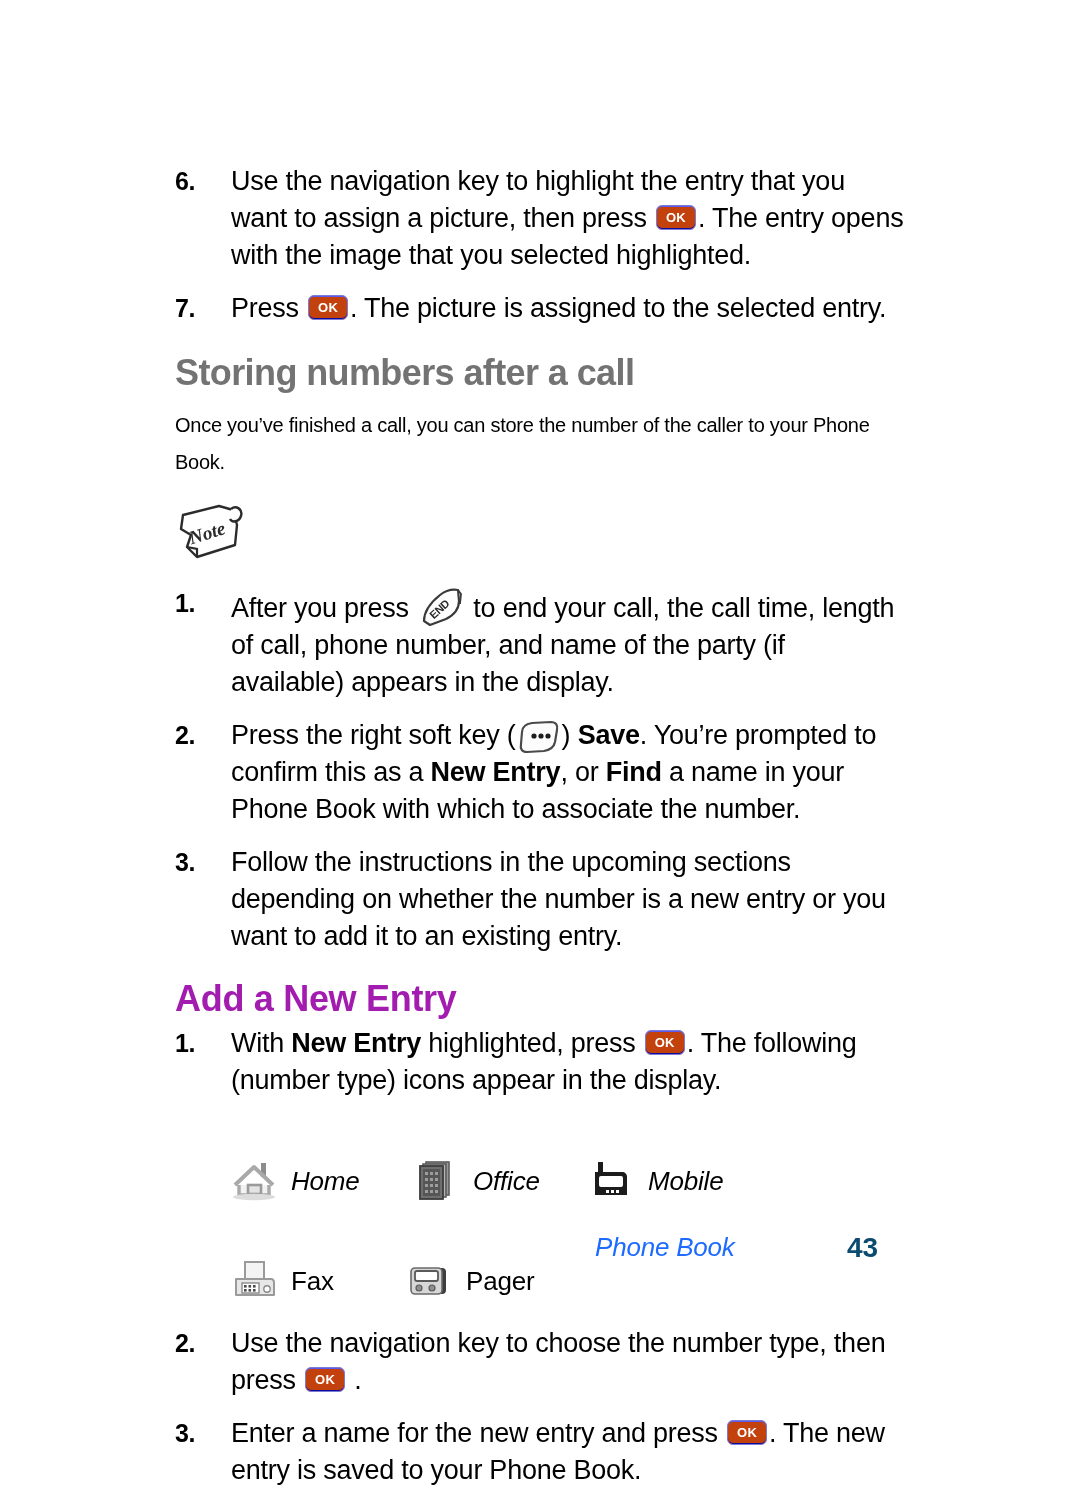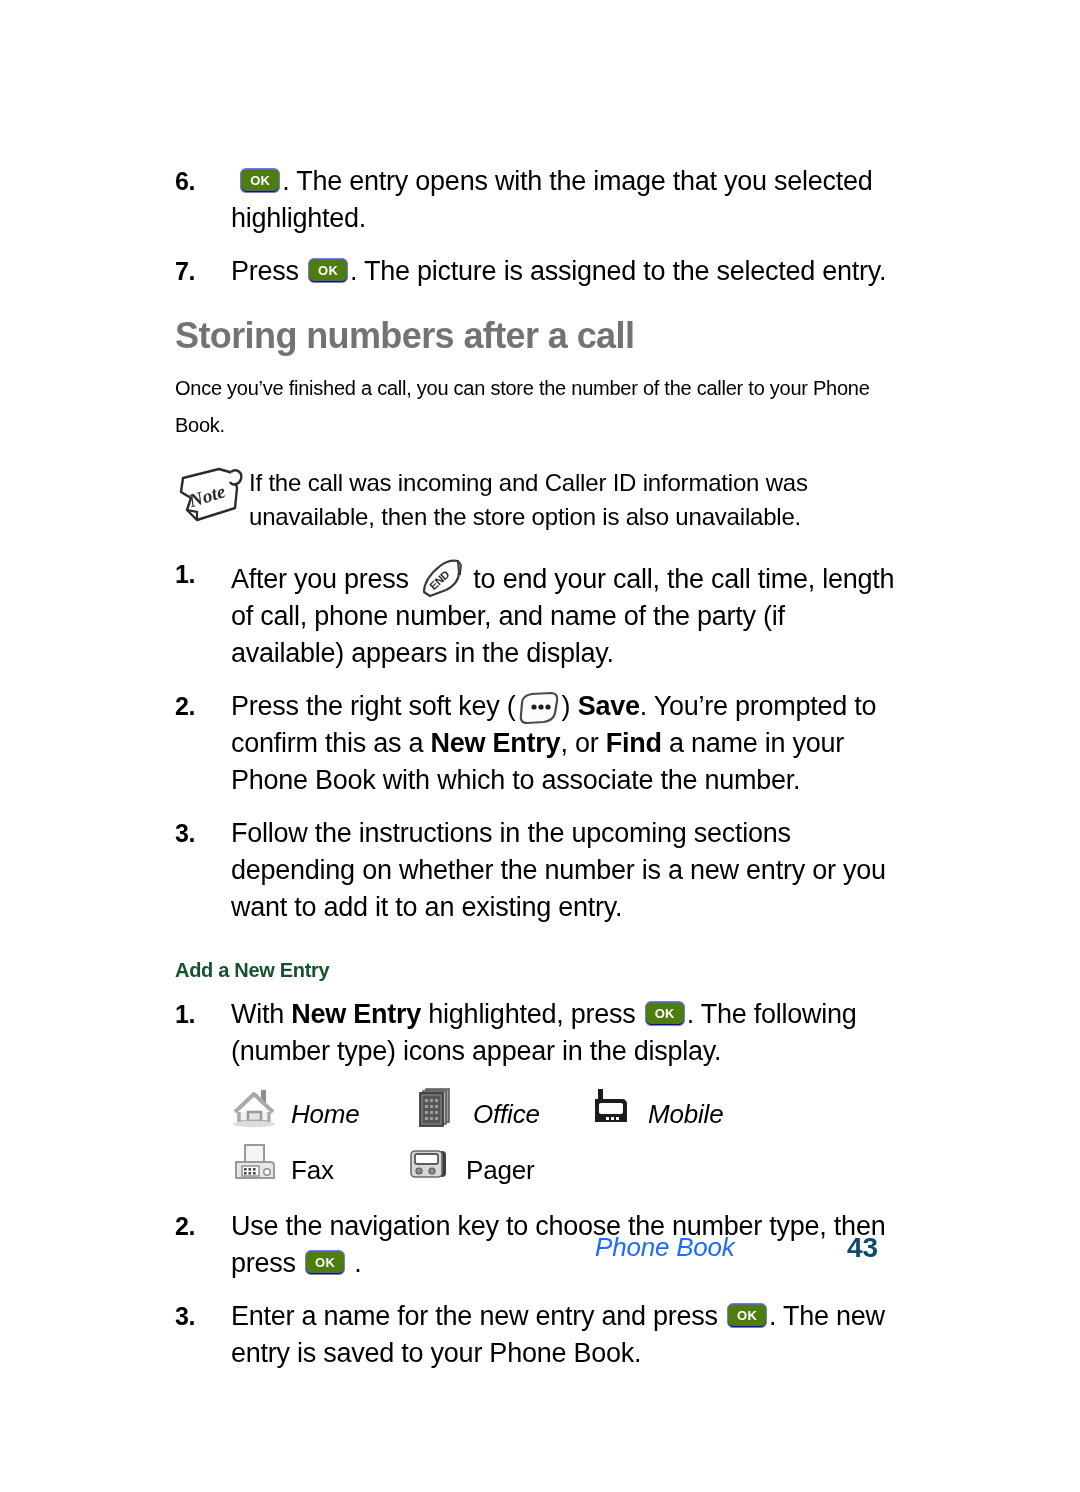--- a/index.html
+++ b/index.html
@@ -61,36 +61,36 @@
   
   h1.sect {
     color: #737373;
     font-size: 36px;
     font-weight: bold;
     letter-spacing: -0.6px;
     margin: 24px 0 12px 0;
     line-height: 44px;
   }
   h2.sub {
-    color: #14532d;
-    font-size: 20px;
+    color: #a21caf;
+    font-size: 36px;
     font-weight: bold;
     letter-spacing: -0.3px;
     margin: 26px 0 8px 0;
     line-height: 36px;
   }
 
   
   .ok-key {
     display: inline-block;
     vertical-align: -3px;
     width: 38px;
     height: 23px;
     border-radius: 6px;
-    background: #4d7c0f;
+    background: #c2410c;
     border: 1px solid #7b7bd8;
     box-shadow: inset 0 1px 0 #5a5aee, inset 0 -1px 0 #0b0b9c;
     position: relative;
     margin: 0 2px;
   }
   .ok-key i {
     position: absolute;
     left: 0; right: 0; top: 0; bottom: 0;
     font-style: normal;
     font-weight: bold;
@@ -144,21 +144,22 @@
   .icon-legend {
     margin: 10px 0 0 56px;
   }
   .icon-row {
     display: flex;
     align-items: center;
     margin-bottom: 12px;
   }
   .icon-cell {
     display: flex;
-    align-items: flex-end;
+    align-items: center;
+    margin-top: 44px;
   }
   .icon-cell .glyph {
     width: 46px;
     height: 44px;
     position: relative;
     flex: 0 0 46px;
   }
   .icon-cell .lbl {
     font-size: 26px;
     letter-spacing: -0.2px;
@@ -200,42 +201,41 @@
   svg { display: block; }
 </style>
 </head>
 <body>
 
 <div class="page">
   <div class="content">
 
     <div class="step">
       <div class="step-num">6.</div>
-      <div class="step-body">&nbsp;<span class="ok-key"><i>OK</i></span><span>. The entry opens with the image that you selected highlighted.</span></div>
+      <div class="step-body"><span>Use the navigation key to highlight the entry that you want to assign a picture, then press</span>&nbsp;<span class="ok-key"><i>OK</i></span><span>. The entry opens with the image that you selected highlighted.</span></div>
     </div>
 
     <div class="step">
       <div class="step-num">7.</div>
       <div class="step-body"><span>Press</span>&nbsp;<span class="ok-key"><i>OK</i></span><span>. The picture is assigned to the selected entry.</span></div>
     </div>
 
     <h1 class="sect">Storing numbers after a call</h1>
 
     <p class="para">Once you’ve finished a call, you can store the number of the caller to your Phone Book.</p>
 
     <div class="note-row">
       <div class="note-icon">
         <svg width="74" height="62" viewBox="0 0 74 62" aria-hidden="true">
           <path d="M8 14 L44 5 L58 9 L62 24 L60 44 L22 56 L12 46 L16 34 L6 28 Z" fill="#ffffff" stroke="#2b2b2b" stroke-width="2.4" stroke-linejoin="round"></path>
           <path d="M56 8 C61 4, 68 8, 66 15 C64 21, 57 22, 55 18" fill="#ffffff" stroke="#2b2b2b" stroke-width="2.4" stroke-linejoin="round"></path>
           <path d="M12 46 L22 48 L22 56" fill="none" stroke="#2b2b2b" stroke-width="2.2"></path>
           <text x="34" y="38" font-family="Liberation Serif, serif" font-size="19" font-style="italic" font-weight="bold" fill="#2b2b2b" text-anchor="middle" transform="rotate(-17 34 38)">Note</text>
         </svg>
       </div>
-      <div class="note-text">If the call was incoming and Caller ID information was unavailable, then the store option is also unavailable.</div>
     </div>
 
     <div class="step">
       <div class="step-num">1.</div>
       <div class="step-body"><span>After you press</span>&nbsp;<span class="end-key"><svg width="46" height="42" viewBox="0 0 46 42" aria-hidden="true">
               <path d="M6 36 C6 26, 12 18, 22 10 C27 6, 34 4, 40 5 L41 16 C41 24, 36 30, 28 34 L12 40 Z" fill="#fdfdfd" stroke="#3a3a3a" stroke-width="2.2" stroke-linejoin="round"></path>
               <path d="M40 5 L43 9 L42 19" fill="none" stroke="#3a3a3a" stroke-width="1.8"></path>
               <text x="24" y="27" font-family="Liberation Sans, sans-serif" font-size="11" font-weight="bold" fill="#2a2a2a" text-anchor="middle" transform="rotate(-42 24 27)">END</text>
             </svg></span>&nbsp;<span>to end your call, the call time, length of call, phone number, and name of the party (if available) appears in the display.</span></div>
     </div>

